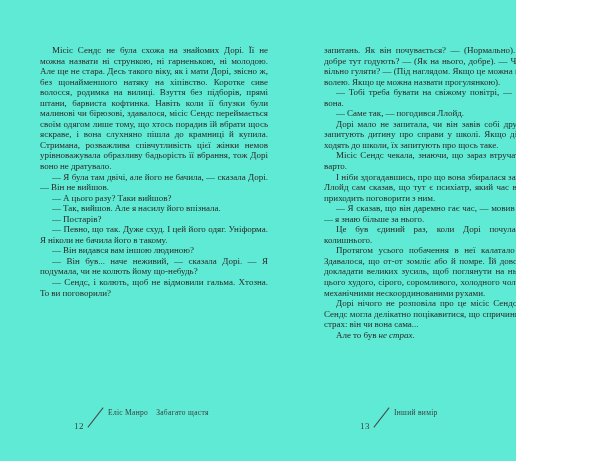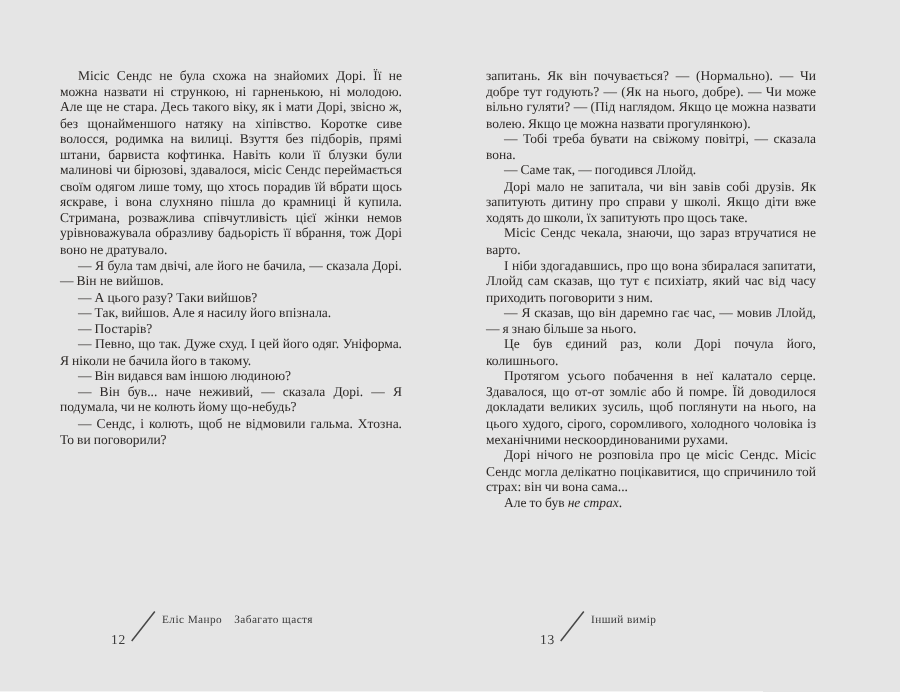--- a/index.html
+++ b/index.html
@@ -2,23 +2,23 @@
 <html><head>
 <meta charset="utf-8">
 <style>
   html, body {
     margin: 0;
     padding: 0;
     background: #ffffff;
   }
   .spread {
     position: relative;
-    width: 600px;
+    width: 516px;
     height: 461px;
-    background: #e5e5e5;
+    background: #5eead4;
     overflow: hidden;
     font-family: "Liberation Serif", "DejaVu Serif", serif;
   }
   .page-text {
     position: absolute;
     top: 45px;
     color: #2c2826;
   }
   .page-text.left  { left: 40px;  width: 228px; }
   .page-text.right { left: 324px; width: 220px; }

